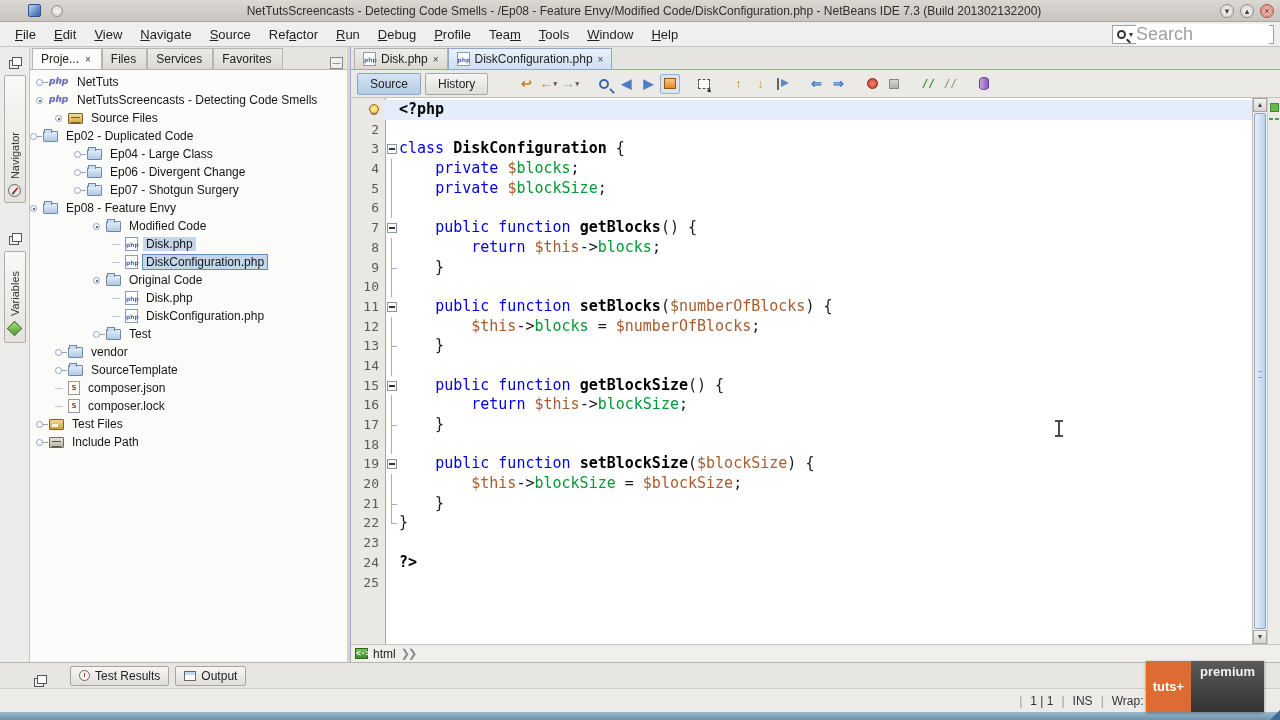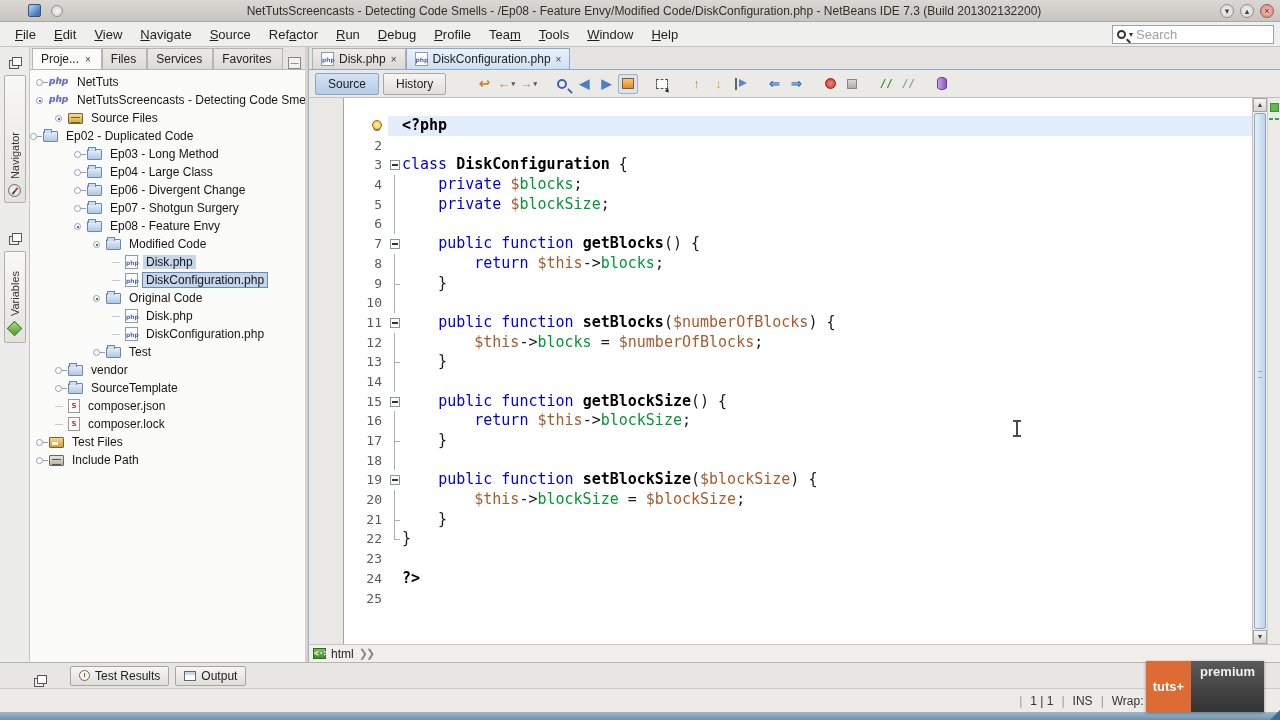--- a/index.html
+++ b/index.html
@@ -25,21 +25,21 @@
   .menubar { height:25px; background:#efefed; border-bottom:1px solid #c6c3be;
     display:flex; align-items:center; padding:0 6px; }
   .menu-item { font-size:13px; color:#1f1f1f; padding:3px 9px; }
   .menu-item u { text-decoration:underline; }
   .searchbox { margin-left:auto; width:162px; height:19px; background:#fff;
     border:1px solid #9aa2ac; display:flex; align-items:center; padding:0 4px; gap:3px; }
   .mag { width:9px; height:9px; border:2px solid #333; border-radius:50%; position:relative; flex:none;}
   .mag::after { content:""; position:absolute; width:5px; height:2px; background:#333;
     transform:rotate(45deg); left:7px; top:8px; }
   .mag-caret { font-size:8px; color:#333; }
-  .searchbox input { border:none; outline:none; flex:1; font-size:13px; color:#4d7c0f; min-width:0;}
+  .searchbox input { border:none; outline:none; flex:1; font-size:18px; color:#4d7c0f; min-width:0;}
   .searchbox input::placeholder { color:#a0a0a0; }
 
   
   .main { display:flex; height:615px; }
 
   .rail { width:30px; background:#ececea; border-right:1px solid #c8c5c0;
     display:flex; flex-direction:column; align-items:center; padding-top:6px; }
   .winico { width:12px; height:10px; position:relative; margin:4px 0 8px; }
   .winico::before { content:""; position:absolute; left:0; top:3px; width:8px; height:7px; border:1px solid #555; background:#eee;}
   .winico::after { content:""; position:absolute; left:3px; top:0; width:8px; height:7px; border:1px solid #555; background:#fff;}
@@ -49,21 +49,21 @@
   .vbtn .vtext { writing-mode:vertical-rl; transform:rotate(180deg); font-size:11px; color:#333; }
   .compass { width:13px; height:13px; border-radius:50%; border:1px solid #6a6a66;
     background:radial-gradient(#ffffff,#cfd4da); position:relative; }
   .compass::after { content:""; position:absolute; left:5px; top:2px; width:2px; height:8px;
     background:linear-gradient(#d03a2a 50%,#4a4a4a 50%); transform:rotate(40deg); }
   .diamond { width:11px; height:11px; transform:rotate(45deg); margin:2px 0 3px;
     background:linear-gradient(135deg,#a8e07c,#4f9a2f); border:1px solid #3d7a22; }
   .rail-gap { height:26px; }
 
   
-  .explorer { width:278px; display:flex; flex-direction:column; background:#fbfbfa;
+  .explorer { width:320px; display:flex; flex-direction:column; background:#fbfbfa;
     border-right:3px solid #d6d3ce; }
   .xtabs { height:23px; background:#e6e4e0; display:flex; align-items:flex-end;
     border-bottom:1px solid #b8b5b0; padding-left:2px; }
   .xtab { font-size:12px; color:#222; padding:3px 10px 3px 8px; border:1px solid #b8b5b0;
     border-bottom:none; background:linear-gradient(#eceae6,#dddad5); display:flex; gap:6px; align-items:center;}
   .xtab.active { background:#fbfbfa; }
   .xtab .x { font-size:10px; color:#444; }
   .xmin { margin-left:auto; margin-right:4px; width:13px; height:12px; border:1px solid #8a8782;
     background:#f2f0ec; font-size:8px; line-height:10px; text-align:center; color:#333; }
 
@@ -132,21 +132,21 @@
   .i-stop { width:10px; height:10px; background:linear-gradient(#d8d6d2,#b0aeaa); border:1px solid #888; }
   .i-com { font:bold 11px "DejaVu Sans Mono", monospace; color:#2f8f2f; }
   .i-uncom { font:bold 11px "DejaVu Sans Mono", monospace; color:#8aa08a; }
   .i-cyl { width:10px; height:13px; background:linear-gradient(90deg,#c8a2e4,#8a5ab8);
     border:1px solid #6a3a98; border-radius:5px/3px; }
 
   .codewrap { flex:1; display:flex; min-height:0; background:#fff; position:relative; }
   .codearea { flex:1; position:relative; overflow:hidden; font-family:"DejaVu Sans Mono", monospace; }
   .codearea::before { content:""; position:absolute; left:0; top:0; bottom:0; width:34px;
     background:#eae8e4; border-right:1px solid #aaa69e; }
-  .codelines { position:relative; padding-top:18px;margin-left:45px; }
+  .codelines { position:relative; padding-top:2px; }
   .cl { display:flex; height:19.7px; line-height:19.7px; }
   .gut { width:34px; flex:none; text-align:right; padding-right:6px; font-size:13px; color:#5a5a5a;
     position:relative; z-index:1; }
   .bulb { display:inline-block; width:10px; height:10px; border-radius:50%; margin-top:4px;
     background:radial-gradient(#fff6b0,#f0b429); border:1px solid #8f6b17; box-shadow:0 2px 0 -1px #777; }
   .fold { width:14px; flex:none; position:relative; }
   .f-line::before, .f-tick::before { content:""; position:absolute; left:6px; top:0; bottom:0; width:1px; background:#a8b0c0; }
   .f-corner::before { content:""; position:absolute; left:6px; top:0; height:10px; width:1px; background:#a8b0c0; }
   .f-tick::after, .f-corner::after { content:""; position:absolute; left:6px; top:10px; width:6px; height:1px; background:#a8b0c0; }
   .f-start::before { content:""; position:absolute; left:2px; top:5px; width:8px; height:8px;
@@ -296,38 +296,33 @@
           <span class="lbl">Source Files</span>
         </div>
         <div class="trow" style="">
           <span class="knob col"></span>
           <span class="ico ico-folder"></span>
           <span class="lbl">Ep02 - Duplicated Code</span>
         </div>
         <div class="trow" style="padding-left: 44px;">
           <span class="knob col"></span>
           <span class="ico ico-folder"></span>
-          <span class="lbl">Ep03 - Long Method</span>
+          <span class="lbl">Ep04 - Large Class</span>
         </div>
         <div class="trow" style="padding-left: 44px;">
           <span class="knob col"></span>
           <span class="ico ico-folder"></span>
-          <span class="lbl">Ep04 - Large Class</span>
+          <span class="lbl">Ep06 - Divergent Change</span>
         </div>
         <div class="trow" style="padding-left: 44px;">
           <span class="knob col"></span>
           <span class="ico ico-folder"></span>
-          <span class="lbl">Ep06 - Divergent Change</span>
-        </div>
-        <div class="trow" style="padding-left: 44px;">
-          <span class="knob col"></span>
-          <span class="ico ico-folder"></span>
           <span class="lbl">Ep07 - Shotgun Surgery</span>
         </div>
-        <div class="trow" style="padding-left: 44px;">
+        <div class="trow" style="">
           <span class="knob exp"></span>
           <span class="ico ico-folder"></span>
           <span class="lbl">Ep08 - Feature Envy</span>
         </div>
         <div class="trow" style="padding-left: 63px;">
           <span class="knob exp"></span>
           <span class="ico ico-folder"></span>
           <span class="lbl">Modified Code</span>
         </div>
         <div class="trow sel" style="padding-left: 82px;">

